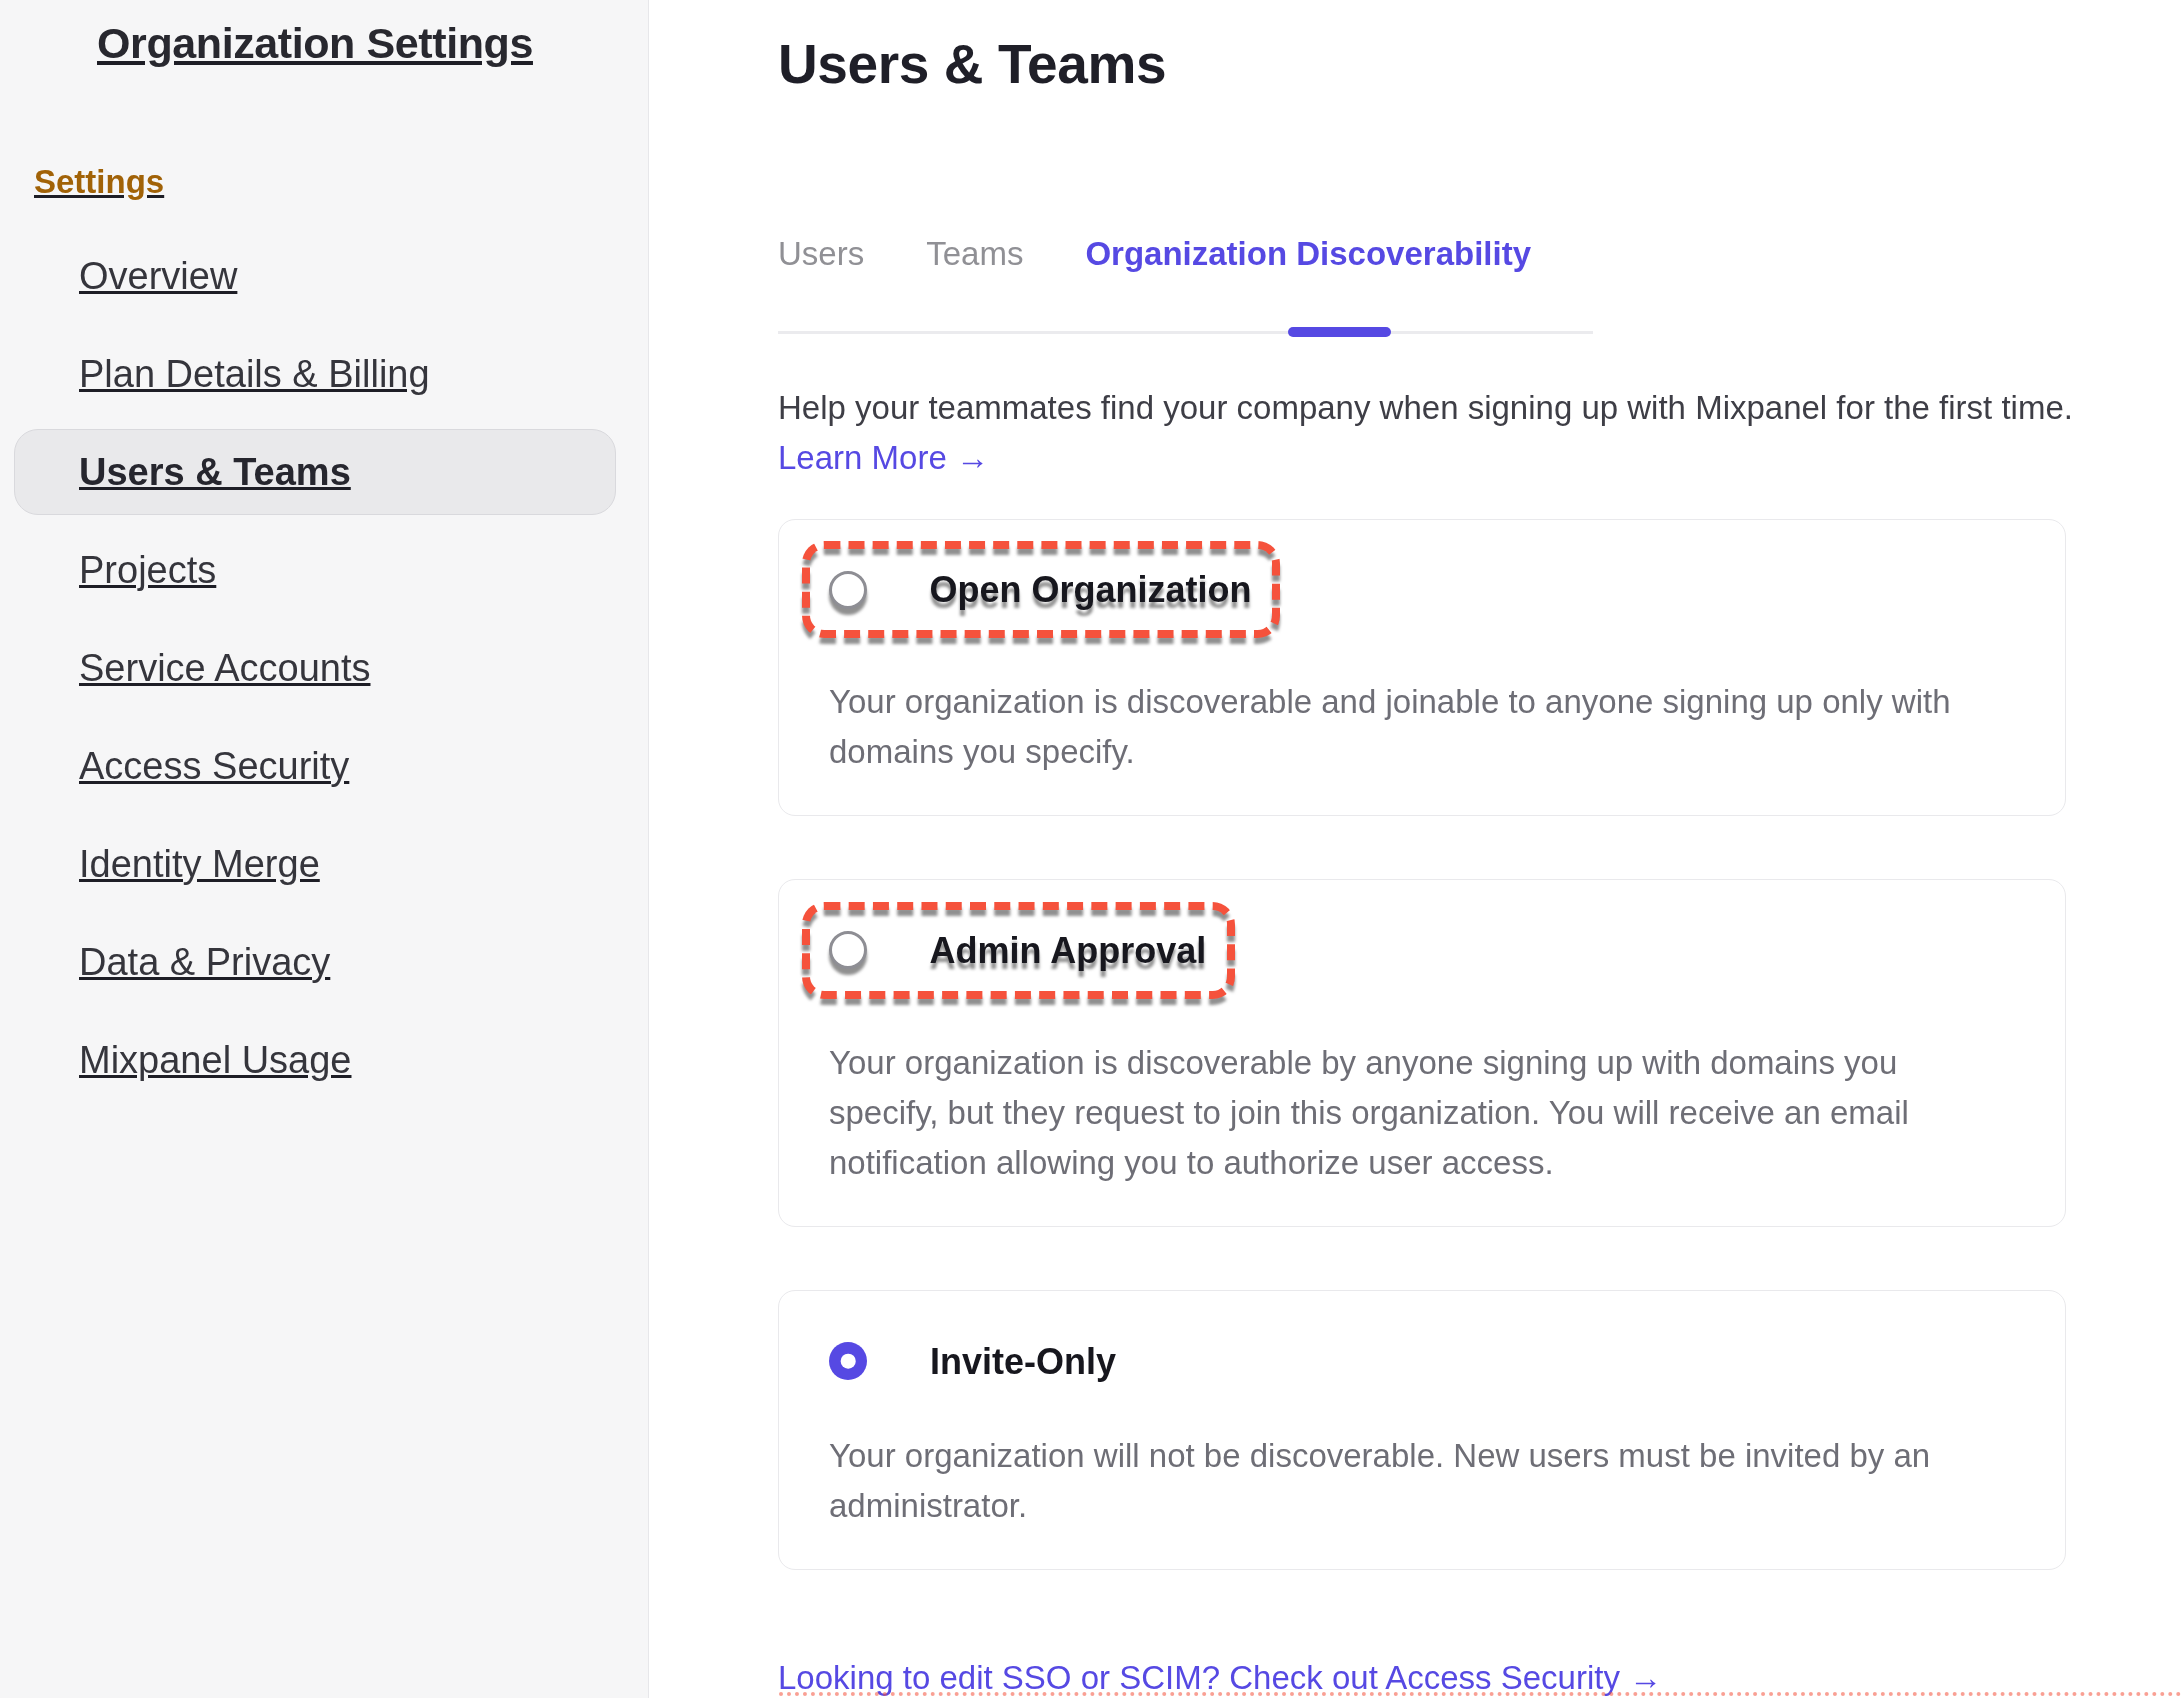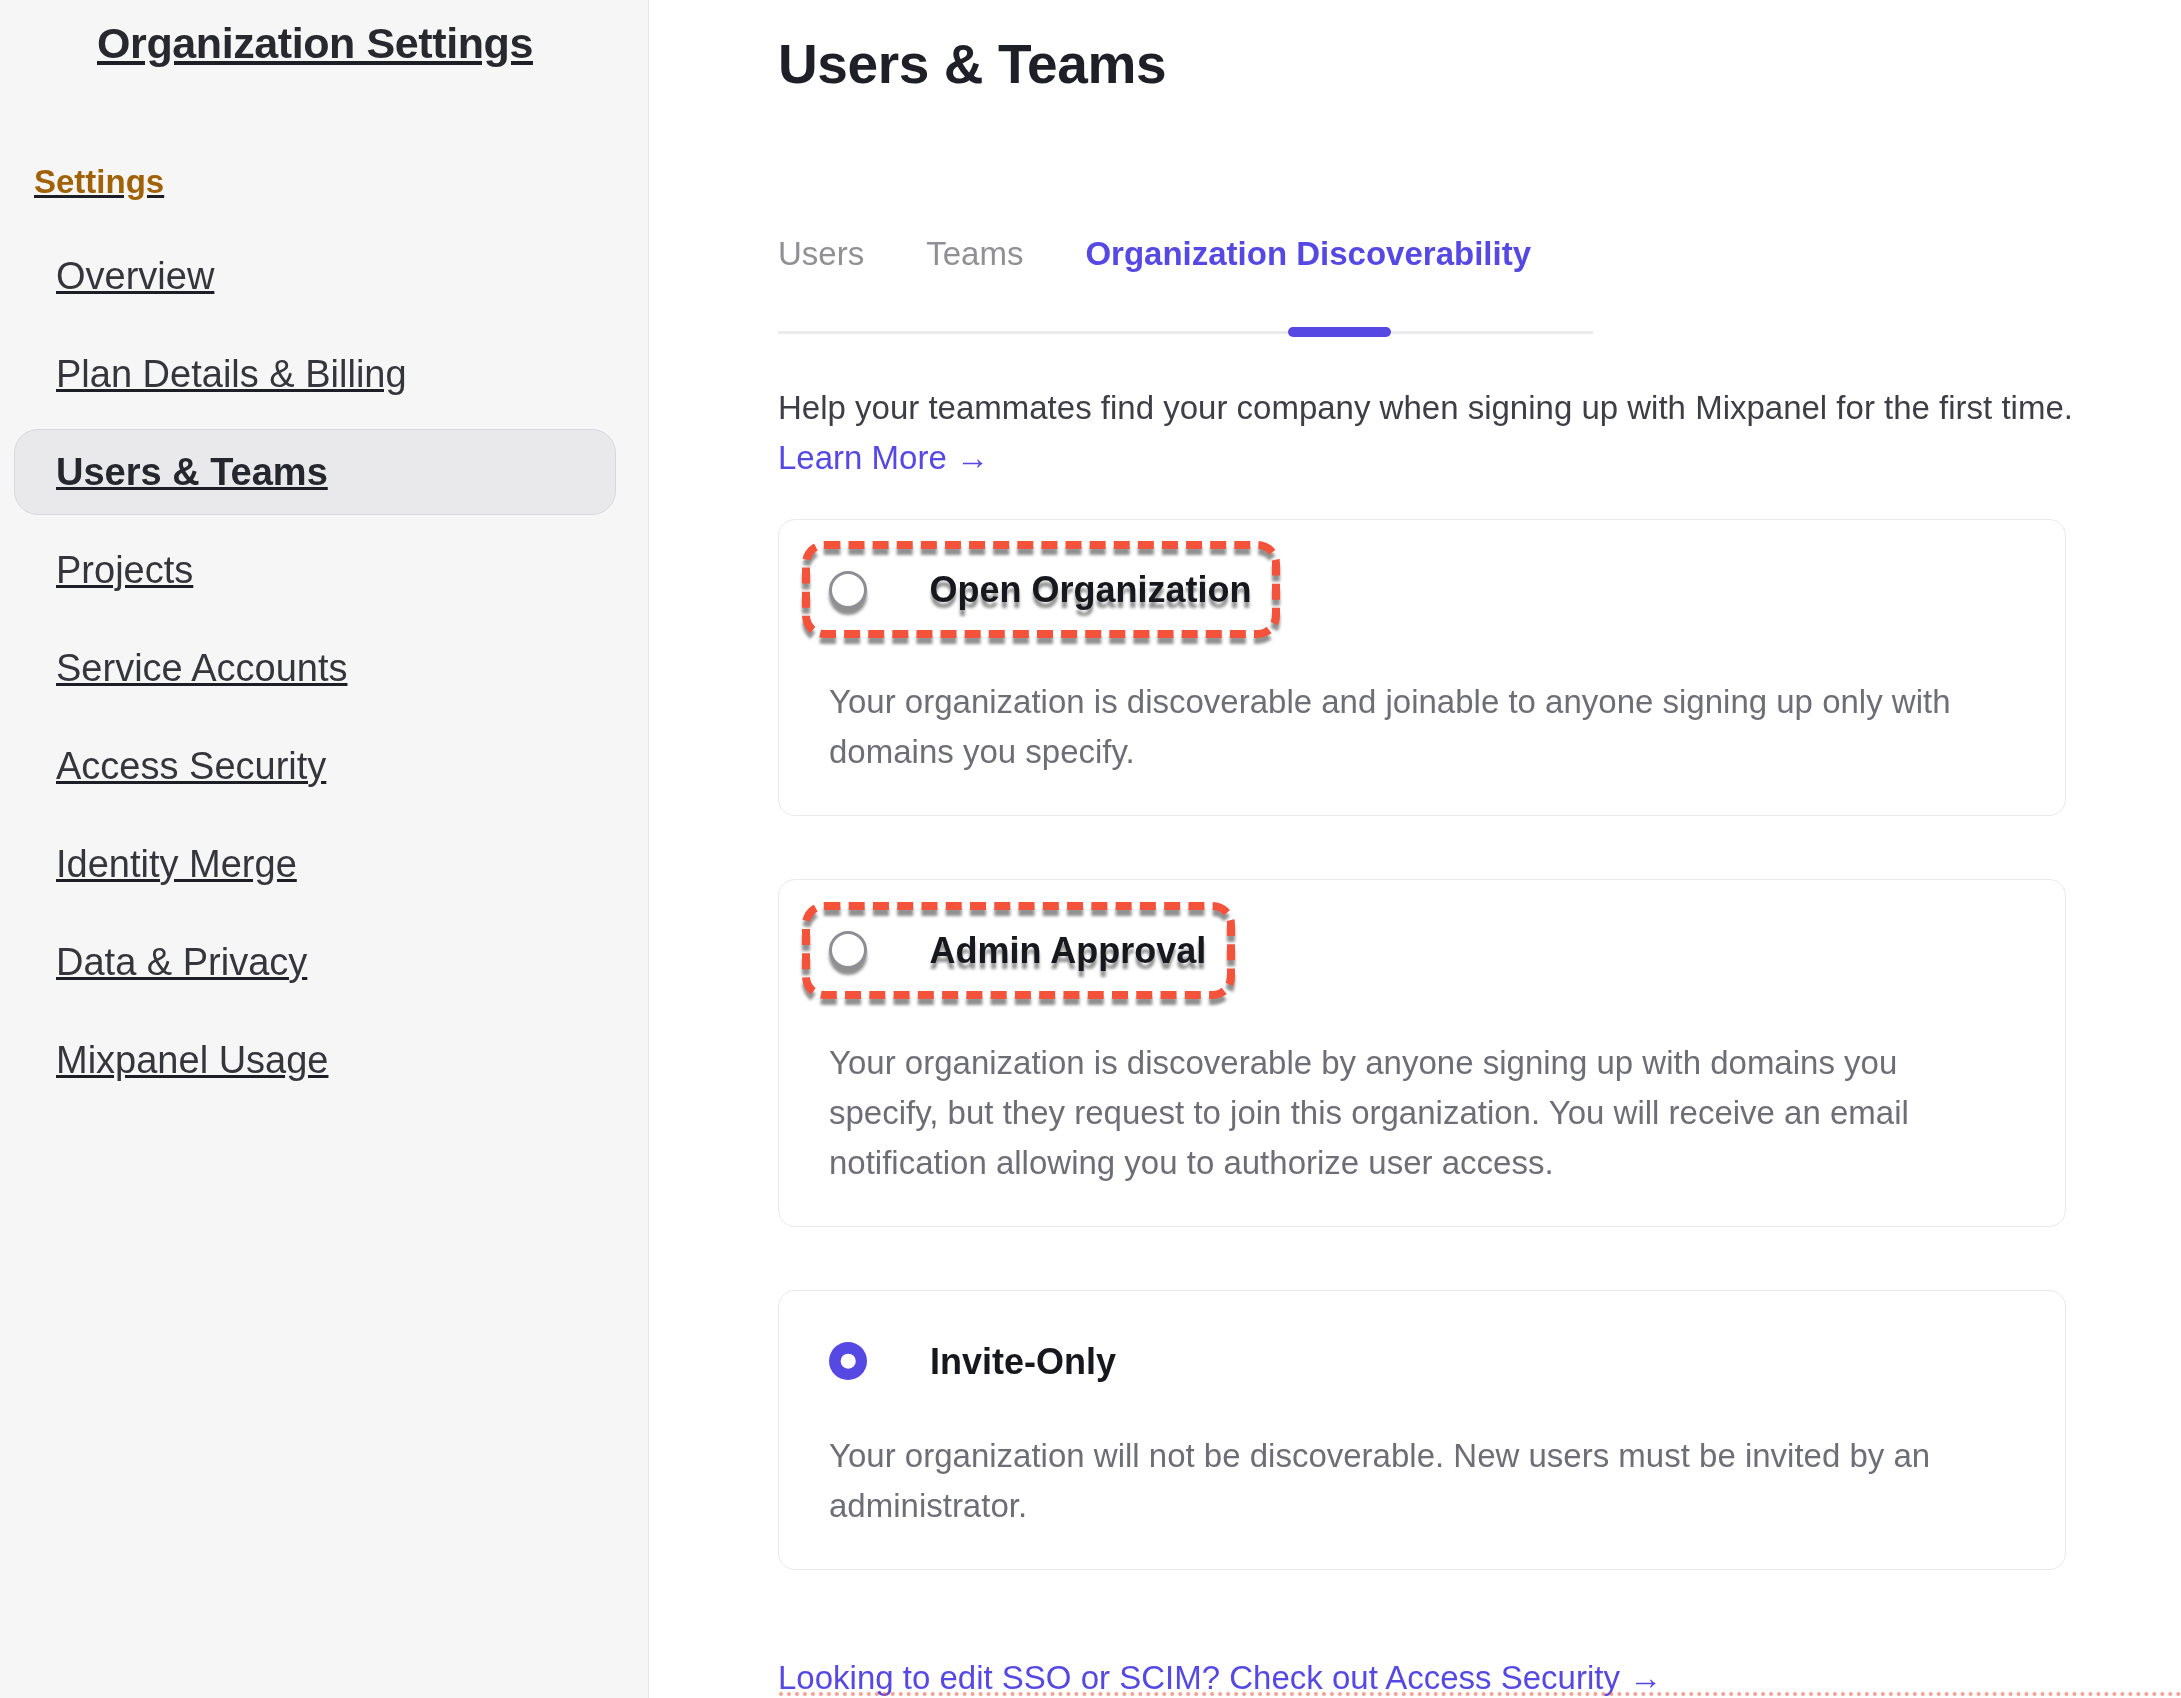--- a/index.html
+++ b/index.html
@@ -26,21 +26,21 @@
   }
   .section-label {
     margin:92px 0 0 34px;
     font-size:33px; font-weight:700; color:#a16207;
     line-height:41px;
   }
   .sidebar-nav { margin-top:25px; }
   .nav-item {
     position:relative; height:98px;
     display:flex; align-items:center;
-    padding-left:56px;
+    padding-left:79px;
     font-size:38px; font-weight:500; color:#35353c;
     cursor:pointer;
   }
   .nav-item .nav-label { position:relative; z-index:1; }
   .nav-item.active .nav-label { font-weight:600; color:#26262e; }
   .nav-item.active::before {
     content:""; position:absolute;
     left:13.8px; right:32px; top:6px; bottom:6px;
     background:#e9e9eb;
     border:1.7px solid #d9d9dd;

